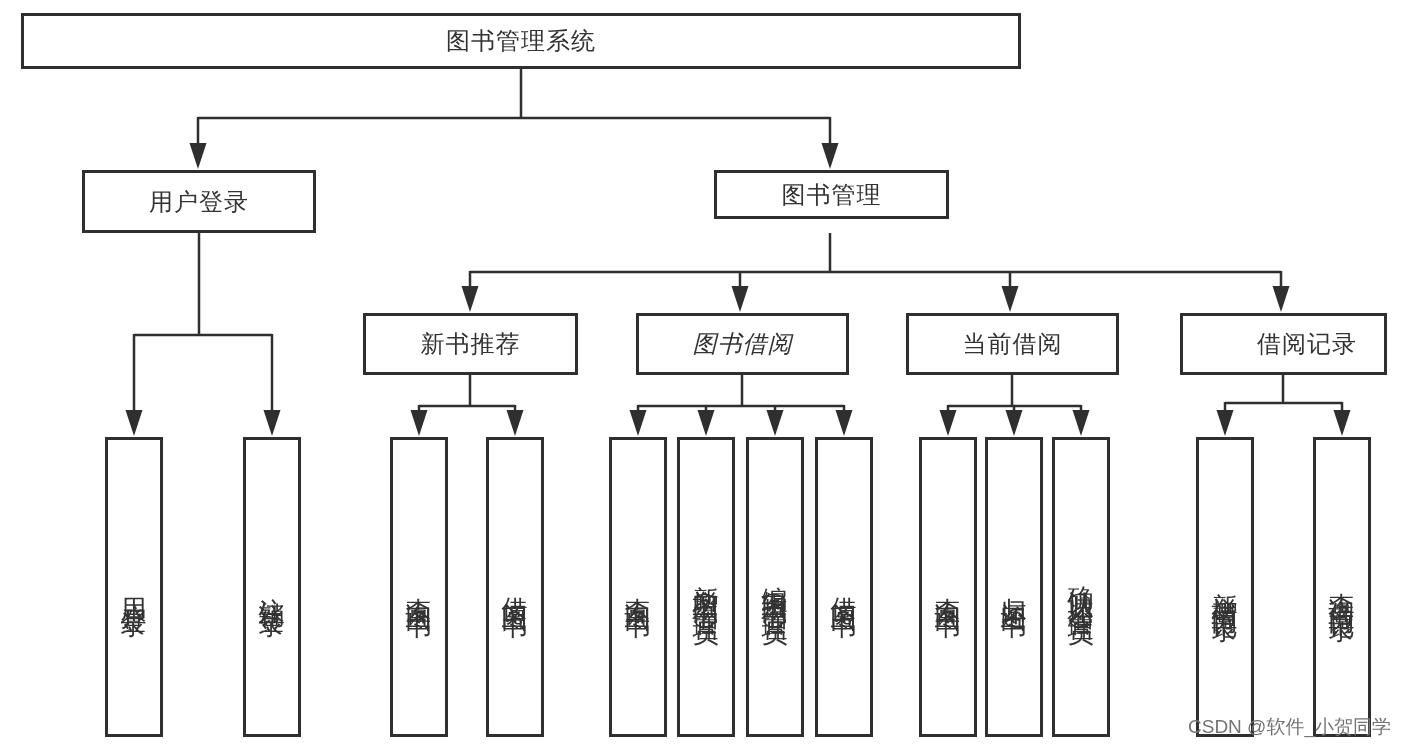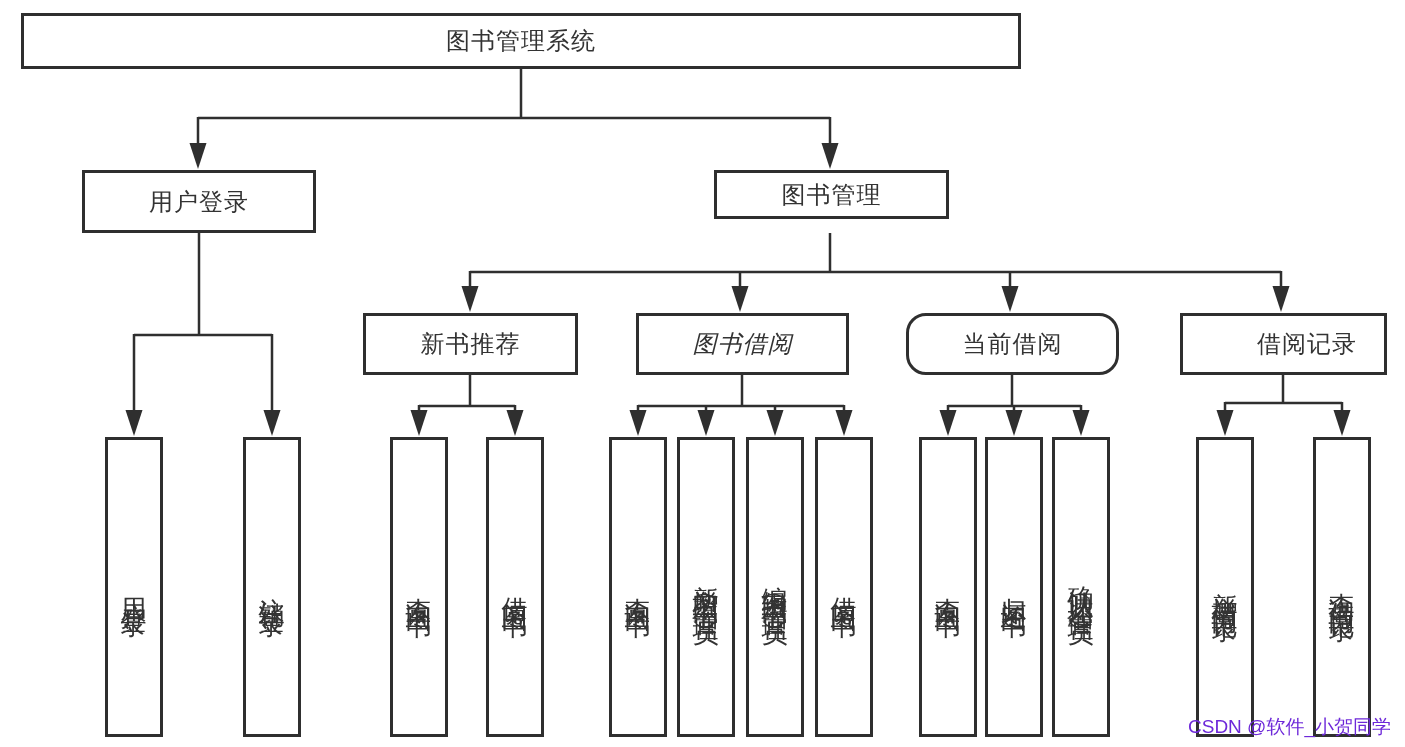--- a/index.html
+++ b/index.html
@@ -42,21 +42,21 @@
     text-orientation: mixed;
     font-size: 26px;
     letter-spacing: 5px;
     line-height: 1;
   }
   .watermark {
     position: absolute;
     left: 1188px;
     top: 714px;
     font-size: 19px;
-    color: #6d28d9;
+    color: #737373;
     white-space: nowrap;
     z-index: 3;
   }
 </style>
 </head>
 <body>
 
 <div id="stage">
 
   <svg id="connectors" width="1405" height="747" viewBox="0 0 1405 747">
@@ -102,21 +102,21 @@
     </g>
   </svg>
 
   <div class="box h-box" style="left:21px; top:13px; width:1000px; height:56px;">图书管理系统</div>
 
   <div class="box h-box" style="left:82px; top:170px; width:234px; height:63px;">用户登录</div>
   <div class="box h-box" style="left:714px; top:170px; width:235px; height:49px;">图书管理</div>
 
   <div class="box h-box" style="left:363px; top:313px; width:215px; height:62px;">新书推荐</div>
   <div class="box h-box" style="left:636px; top:313px; width:213px; height:62px;font-style:italic;">图书借阅</div>
-  <div class="box h-box" style="left:906px; top:313px; width:213px; height:62px;border-radius:20px;">当前借阅</div>
+  <div class="box h-box" style="left:906px; top:313px; width:213px; height:62px;">当前借阅</div>
   <div class="box h-box" style="left:1180px; top:313px; width:207px; height:62px;padding-left:47px;">借阅记录</div>
 
   <div class="box v-box" style="left:105px; top:437px; width:58px; height:300px;">用户登录</div>
   <div class="box v-box" style="left:243px; top:437px; width:58px; height:300px;">注销登录</div>
 
   <div class="box v-box" style="left:390px; top:437px; width:58px; height:300px;">查询图书</div>
   <div class="box v-box" style="left:486px; top:437px; width:58px; height:300px;">借阅图书</div>
 
   <div class="box v-box" style="left:609px; top:437px; width:58px; height:300px;">查询图书</div>
   <div class="box v-box" style="left:677px; top:437px; width:58px; height:300px;">新增图书（管理员）</div>

